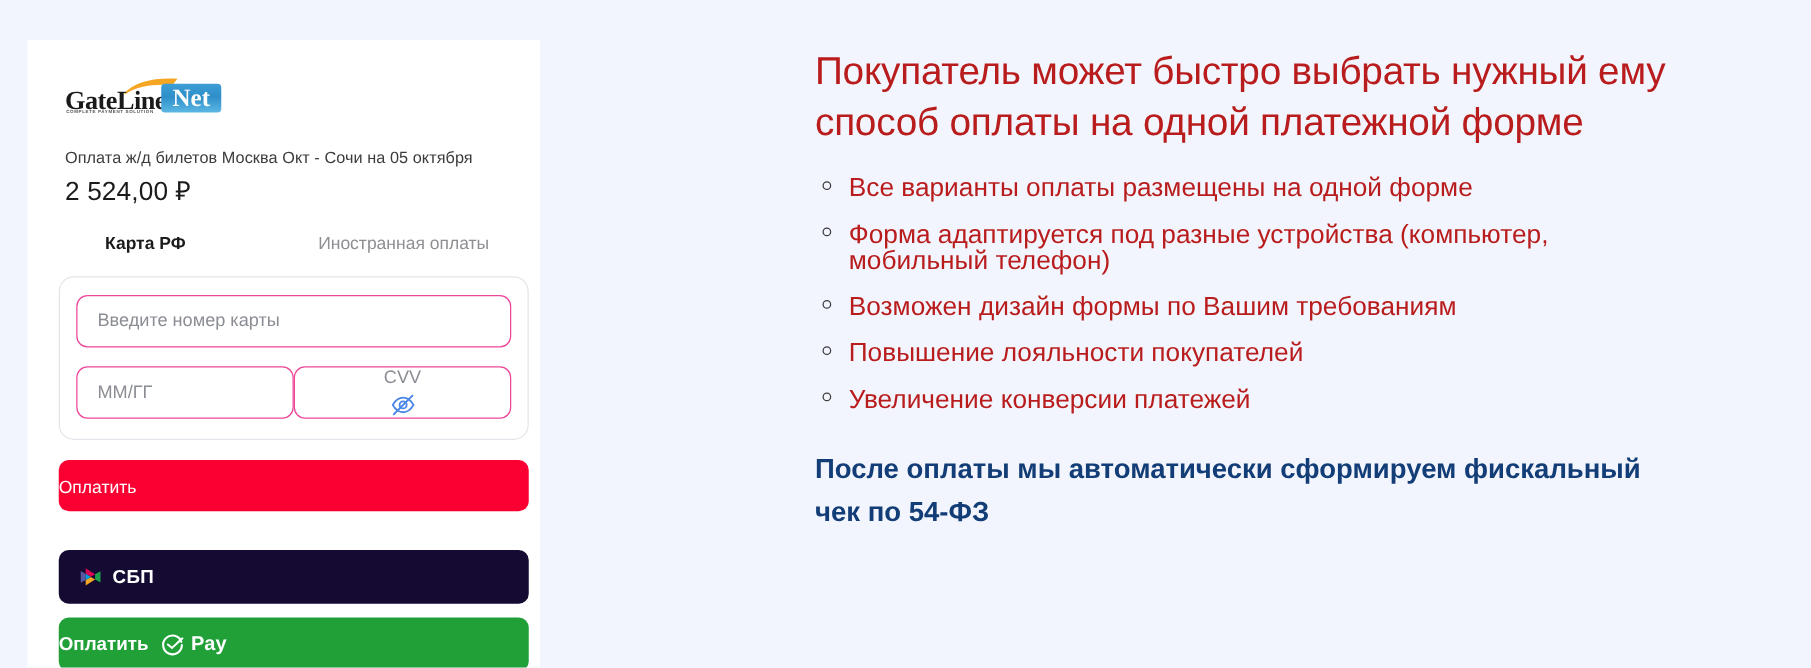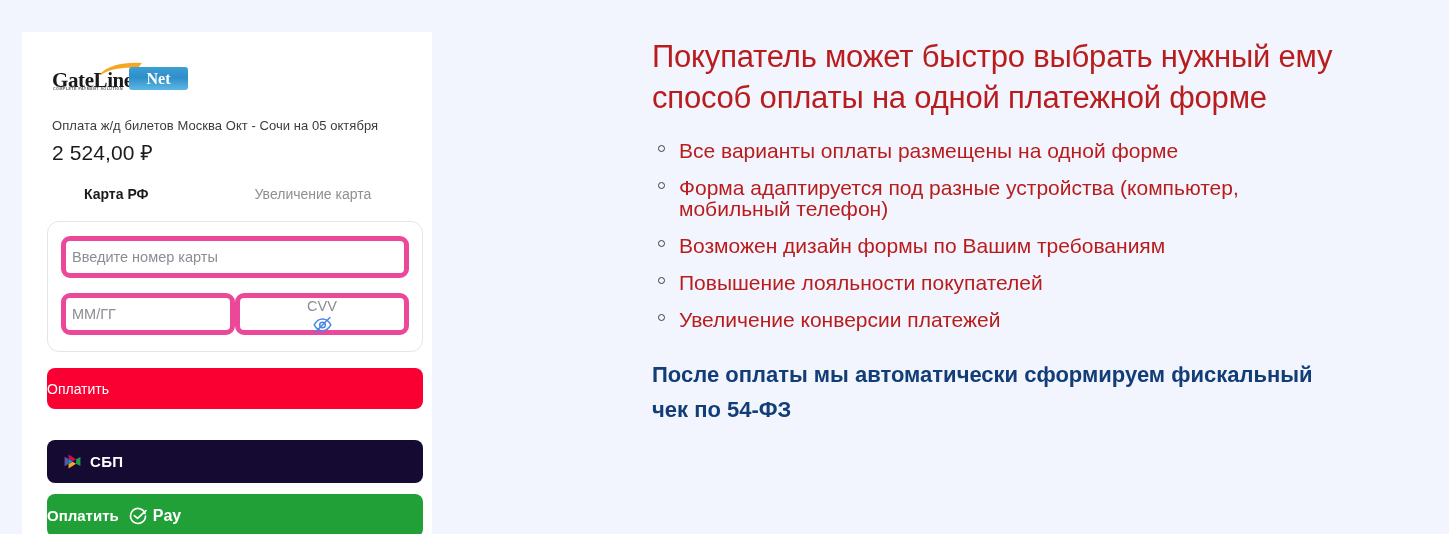--- a/index.html
+++ b/index.html
@@ -61,27 +61,27 @@
     letter-spacing: 0.5px;
     color: #555;
     font-family: "Liberation Sans", sans-serif;
     font-weight: 700;
     white-space: nowrap;
   }
   .logo-net {
     position: absolute;
     left: 77px;
     top: 5px;
-    width: 59px;
+    width: 48px;
     height: 23px;
     border-radius: 3px;
     background: linear-gradient(180deg, #3e9fd6 0%, #2e8ec9 45%, #5bb7e3 100%);
     color: #ffffff;
     font-family: "Liberation Serif", serif;
-    font-size: 16px;
+    font-size: 20px;
     font-weight: 700;
     display: flex;
     align-items: center;
     justify-content: center;
     line-height: 1;
   }
 
   .order-desc {
     margin: 22px 0 0 10px;
     font-size: 13px;
@@ -117,27 +117,27 @@
   .fields-box {
     margin: 19px 0 0 5px;
     width: 376px;
     height: 131px;
     border: 1px solid #e3e5ea;
     border-radius: 12px;
     box-sizing: border-box;
     padding: 14px 13px;
   }
   .field {
-    border: 5px solid #ec4899;
+    border: 1px solid #ec4899;
     border-radius: 9px;
     height: 42px;
     box-sizing: border-box;
     display: flex;
     align-items: center;
-    padding: 0 6px;
+    padding: 0 16px;
     background: #fff;
   }
   .field-placeholder {
     font-size: 14.5px;
     color: #8b8d94;
   }
   .field-row {
     display: flex;
     margin-top: 15px;
   }
@@ -238,21 +238,21 @@
     <span class="logo-word">GateLine</span>
     <span class="logo-tagline">COMPLETE PAYMENT SOLUTION</span>
     <span class="logo-net">Net</span>
   </div>
 
   <div class="order-desc">Оплата ж/д билетов Москва Окт - Сочи на 05 октября</div>
   <div class="order-amount">2 524,00 ₽</div>
 
   <div class="tabs">
     <span class="tab active">Карта РФ</span>
-    <span class="tab inactive">Увеличение карта</span>
+    <span class="tab inactive">Иностранная оплаты</span>
   </div>
 
   <div class="fields-box">
     <div class="field">
       <span class="field-placeholder">Введите номер карты</span>
     </div>
     <div class="field-row">
       <div class="field">
         <span class="field-placeholder">ММ/ГГ</span>
       </div>

